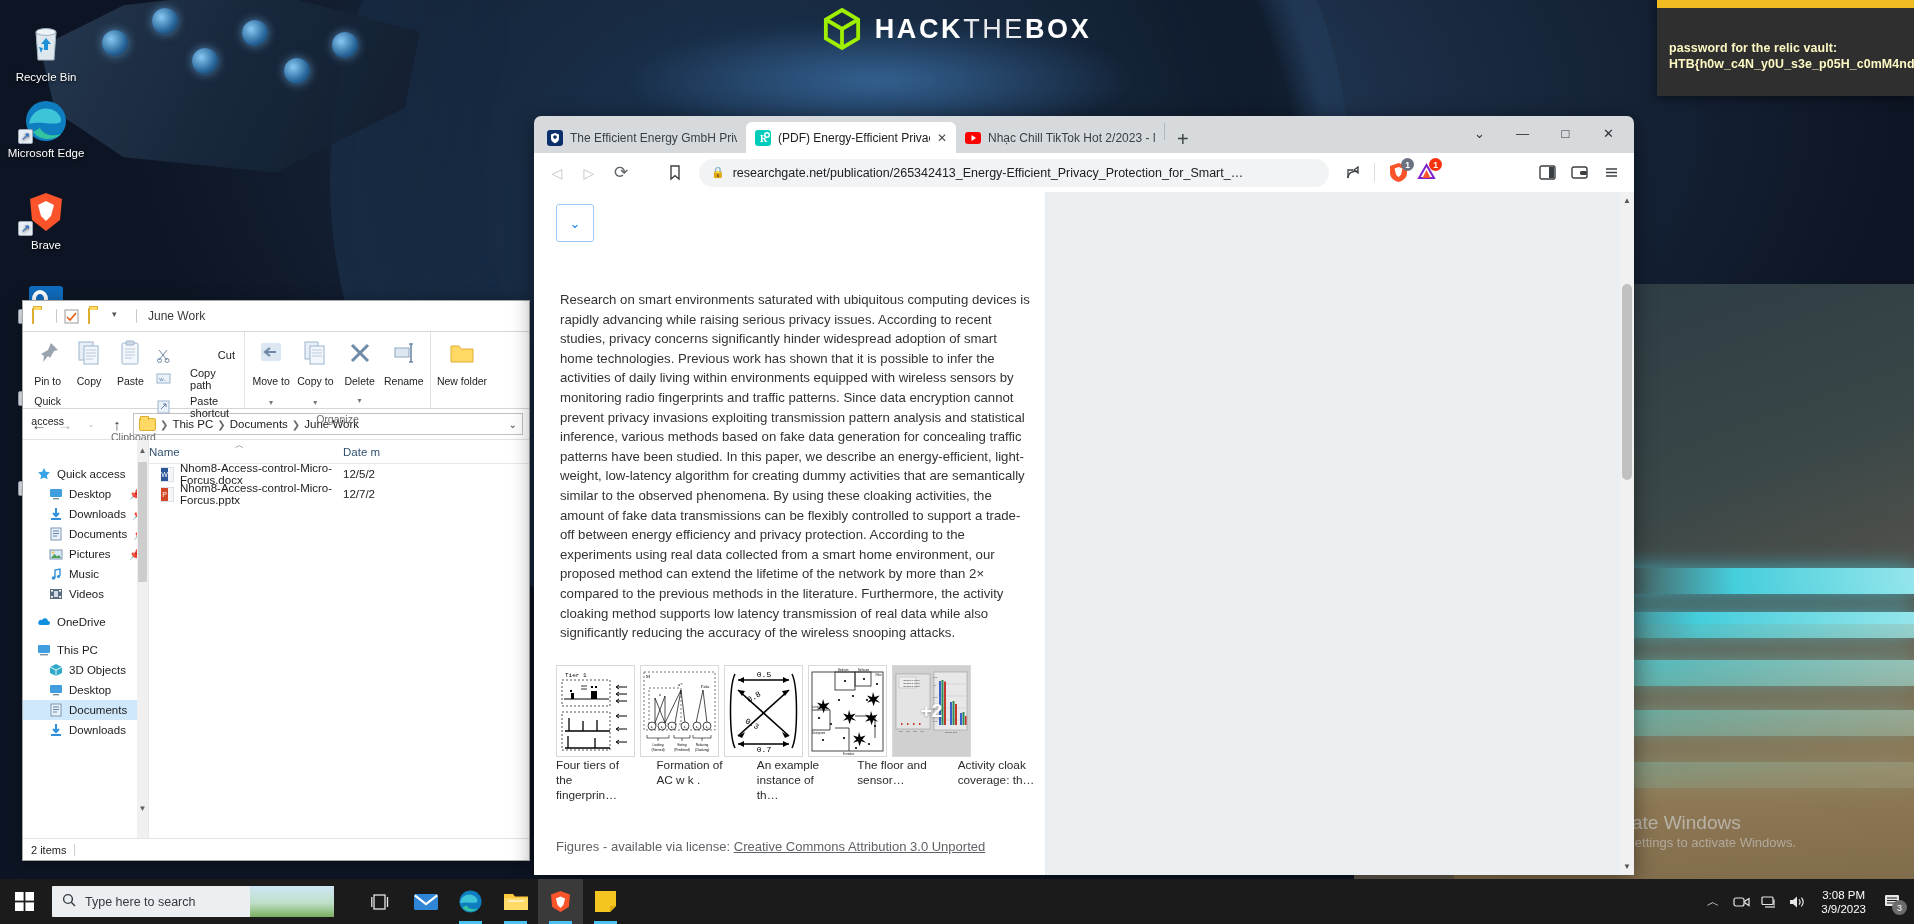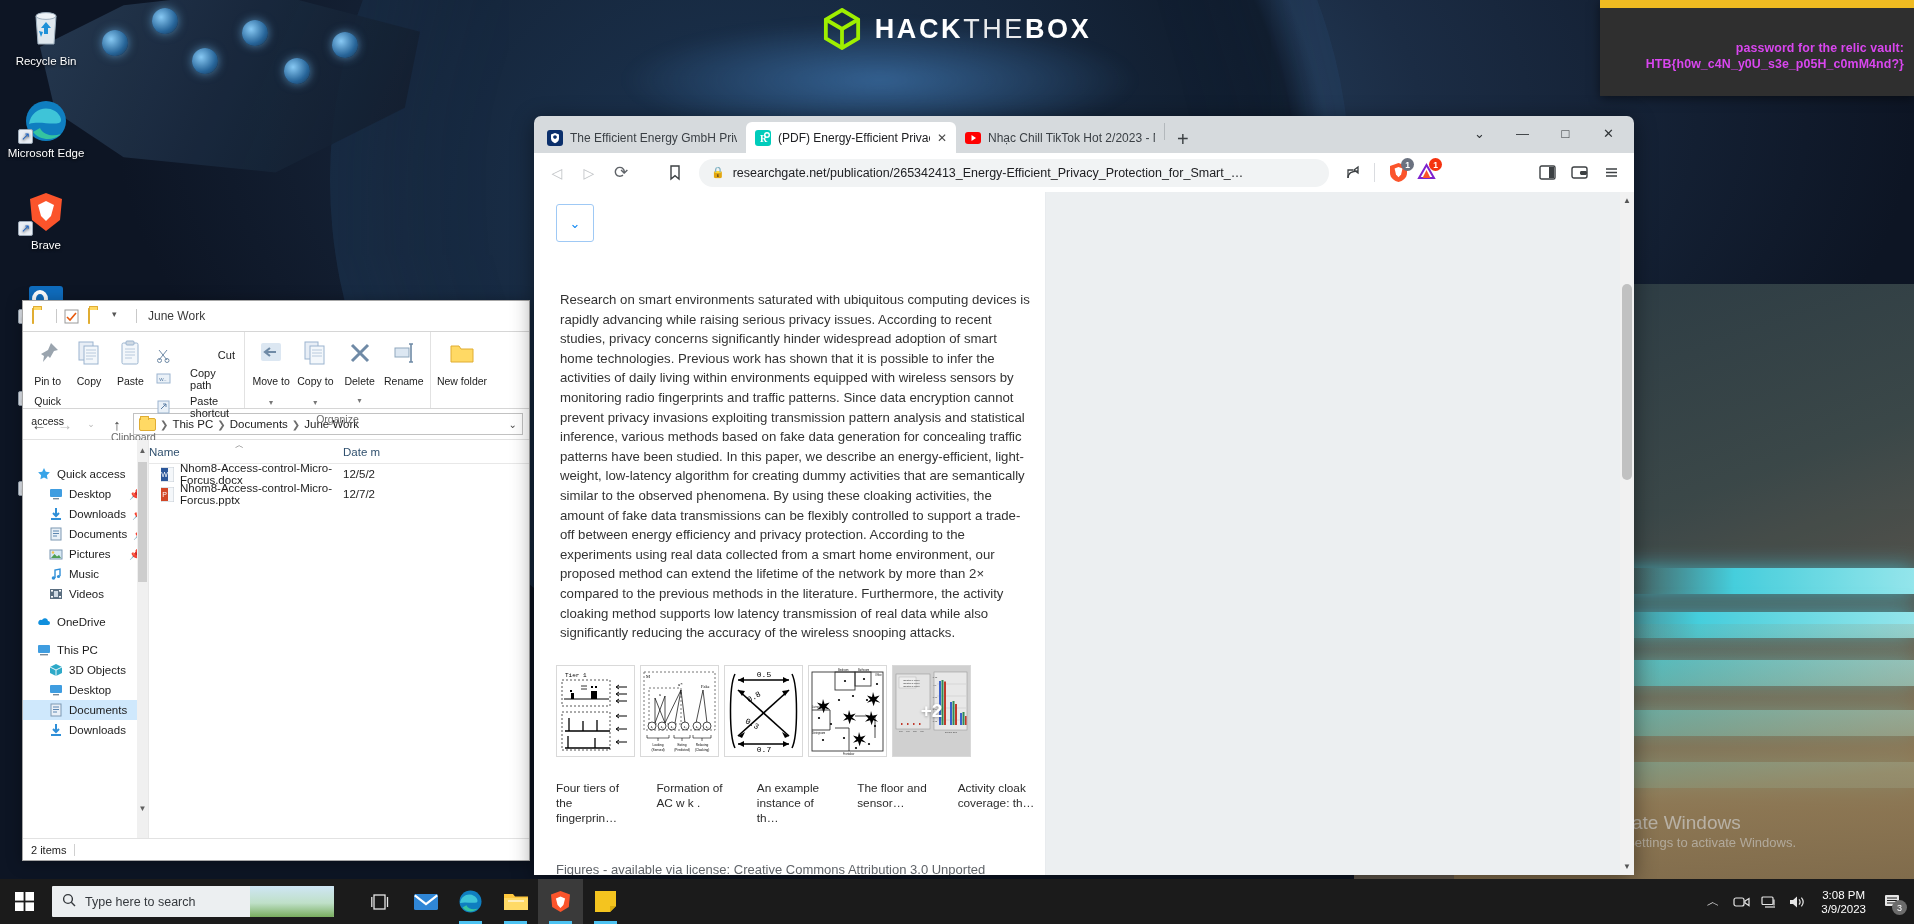--- a/index.html
+++ b/index.html
@@ -259,37 +259,37 @@
     font-size:13.2px; line-height:19.6px; color:#333; text-align:left;
     padding:0 4px;
   }
   #fig-strip { display:flex; gap:5px; margin-top:22px; }
   .fig { width:79px; height:92px; border:1px solid #d9d9d9; background:#fff; position:relative; overflow:hidden; }
   .fig.more { background:#cfcfcf; }
   .fig .plus2 {
     position:absolute; inset:0; display:flex; align-items:center; justify-content:center;
     color:#fff; font-size:19px; font-weight:600; text-shadow:0 1px 3px rgba(0,0,0,.35);
   }
-  #fig-caps { display:flex; gap:23px; margin-top:24px; }
+  #fig-caps { display:flex; gap:23px; margin-top:1px; }
   .figcap { width:79px; font-size:11.8px; line-height:15px; color:#2b2b2b; }
   #license {
     margin-top:34px; font-size:13px; line-height:19px; color:#5f6368;
   }
   #license a { color:#5f6368; text-decoration:underline; }
   #rg-vscroll {
     position:absolute; right:0; top:0; width:14px; height:100%; background:#f1f1f1; z-index:5;
   }
   #rg-vscroll .thumb { position:absolute; left:2px; top:92px; width:10px; height:196px; background:#c1c1c1; border-radius:5px; }
   #rg-vscroll .arr { position:absolute; left:0; width:14px; height:15px; text-align:center; font-size:8px; color:#555; line-height:15px; }
   #rg-vscroll .arr.t { top:1px; } #rg-vscroll .arr.b { bottom:1px; }
 
   
   #note {
-    position:absolute; right:0; top:0; width:314px; height:96px;
-    background:#2f2f2f; color:#d946ef; box-shadow:0 2px 10px rgba(0,0,0,.5);text-align:right;
+    position:absolute; right:0; top:0; width:257px; height:96px;
+    background:#2f2f2f; color:#fef9c3; box-shadow:0 2px 10px rgba(0,0,0,.5);
   }
   #note-bar { height:8px; background:#f0bb21; }
   #note-text {
     padding:32px 10px 0 12px; font-size:12.4px; font-weight:700; line-height:16px;
     letter-spacing:.1px;
   }
 
   
   #activate {
     position:absolute; right:118px; bottom:74px; text-align:left; pointer-events:none;
@@ -358,21 +358,21 @@
 
   <div id="htb-band">
     <svg id="htb-cube" viewBox="0 0 40 44">
       <polygon points="20,2 37,12 37,32 20,42 3,32 3,12" fill="none" stroke="#9fef00" stroke-width="4"></polygon>
       <polyline points="3,12 20,22 37,12" fill="none" stroke="#9fef00" stroke-width="4"></polyline>
       <line x1="20" y1="22" x2="20" y2="42" stroke="#9fef00" stroke-width="4"></line>
     </svg>
     <div id="htb-text"><span>HACK</span><span class="thin">THE</span><span>BOX</span></div>
   </div>
 
-  <div class="dicon" style="left:4px; top:6px;">
+  <div class="dicon" style="left:4px; top:22px;">
     <span class="glyph">
       <svg width="44" height="44" viewBox="0 0 44 44">
           <path d="M12 10h20l-2 28H14z" fill="#dfe7ee" stroke="#9fb0bf"></path>
           <ellipse cx="22" cy="10" rx="10" ry="3.4" fill="#eef3f7" stroke="#9fb0bf"></ellipse>
           <path d="M22 16 l5 6 h-3 v6 h-4 v-6 h-3z" fill="#1e90d8"></path>
           <path d="M17 31 l-2-6 4 1z" fill="#1e90d8"></path>
         </svg>
     </span>
     <span>Recycle Bin</span>
   </div>

